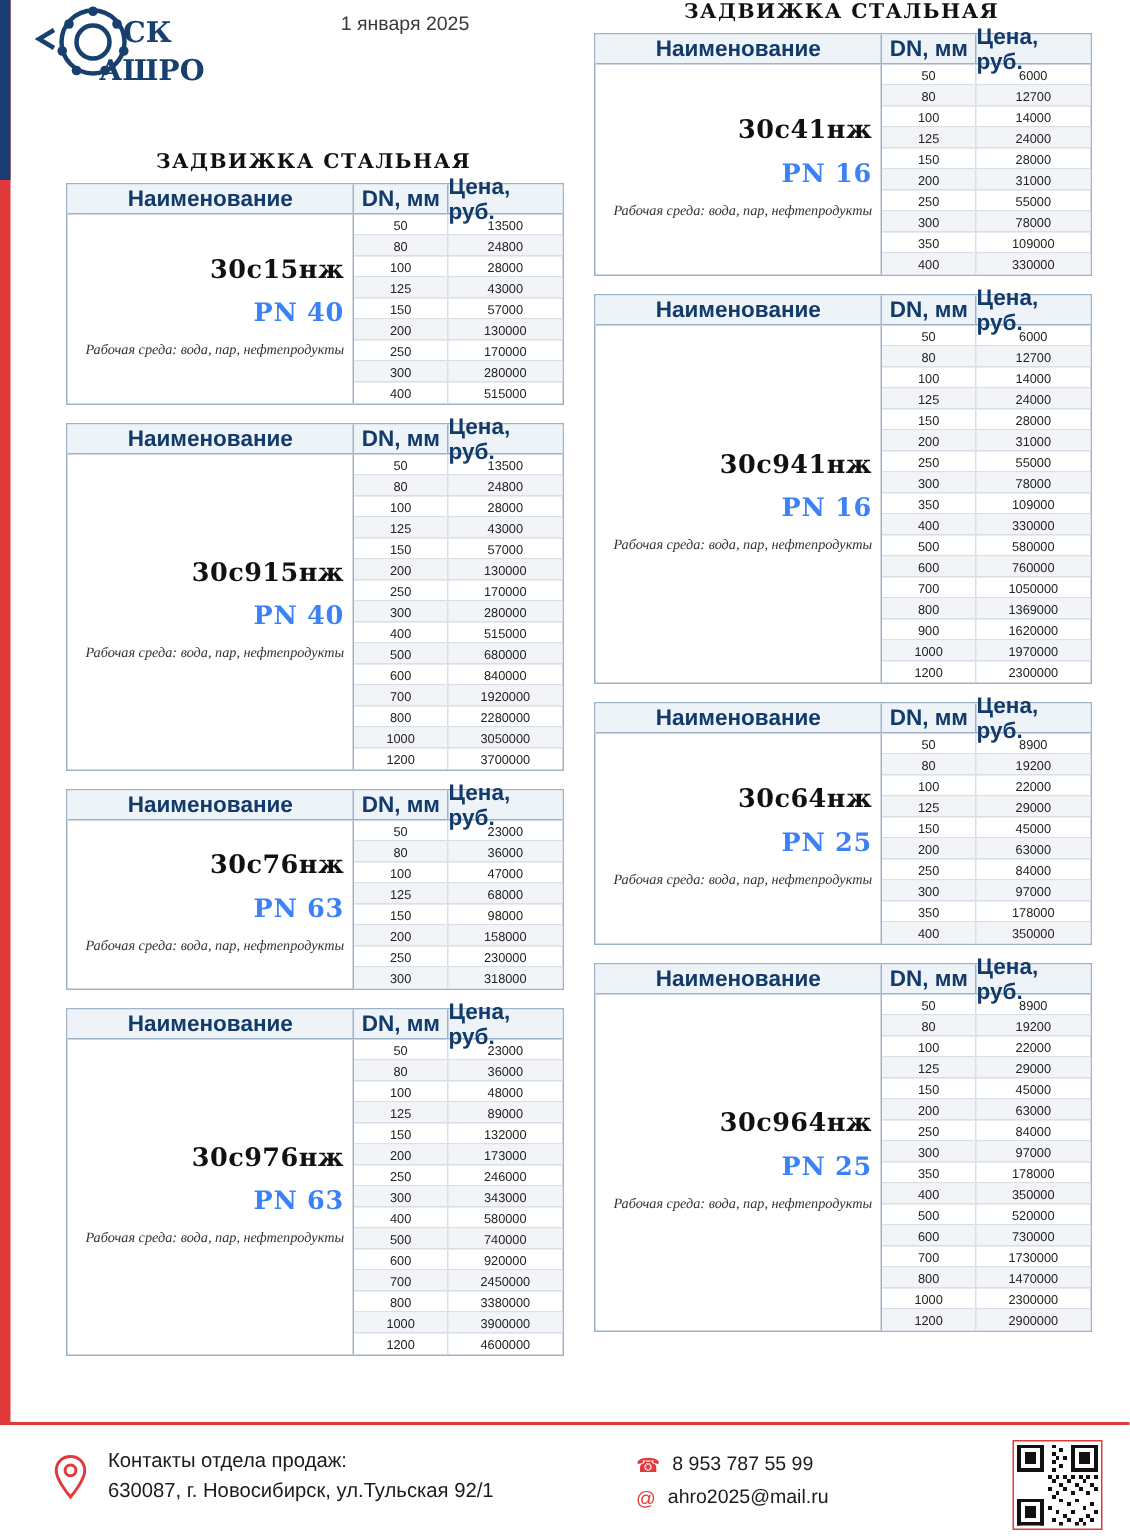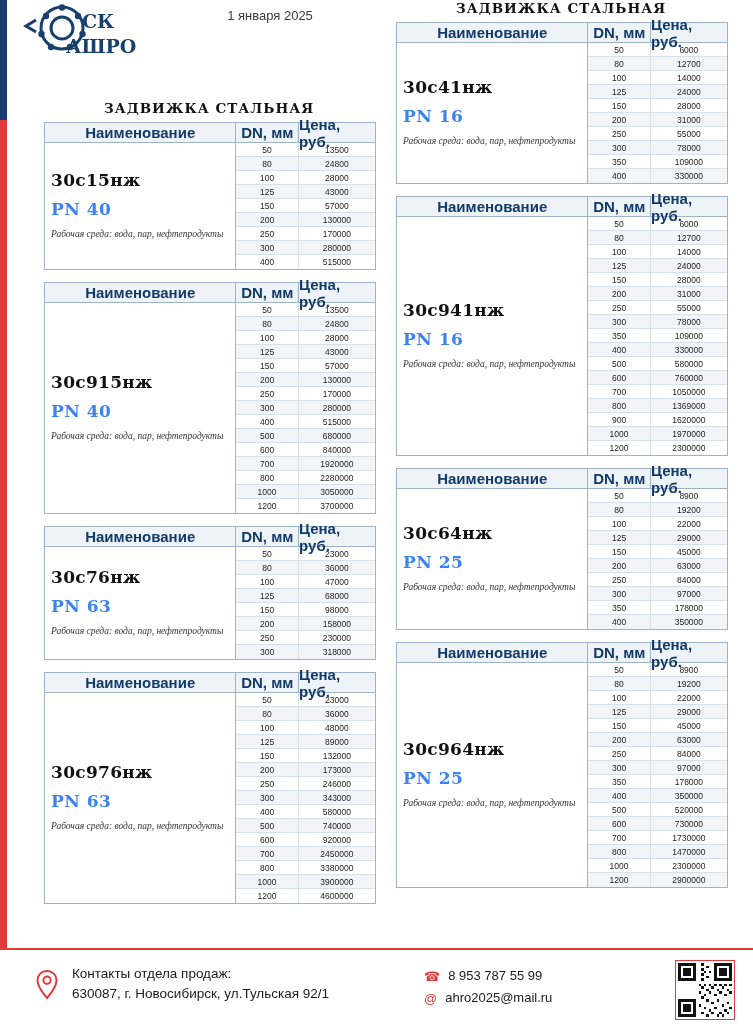--- a/index.html
+++ b/index.html
@@ -145,21 +145,21 @@
 
   .card-body {
     display: flex;
   }
   .card-left {
     width: 58%;
     border-right: 1px solid #9fb3c8;
     box-sizing: border-box;
     display: flex;
     flex-direction: column;
-    align-items: flex-start;
+    align-items: flex-end;
     justify-content: center;
     padding: 6px 6px 8px 6px;
     text-align: center;
   }
   .prod-name {
     font-family: "DejaVu Serif", serif;
     font-weight: bold;
     font-size: 17px;
     color: #111;
     letter-spacing: 0.3px;

